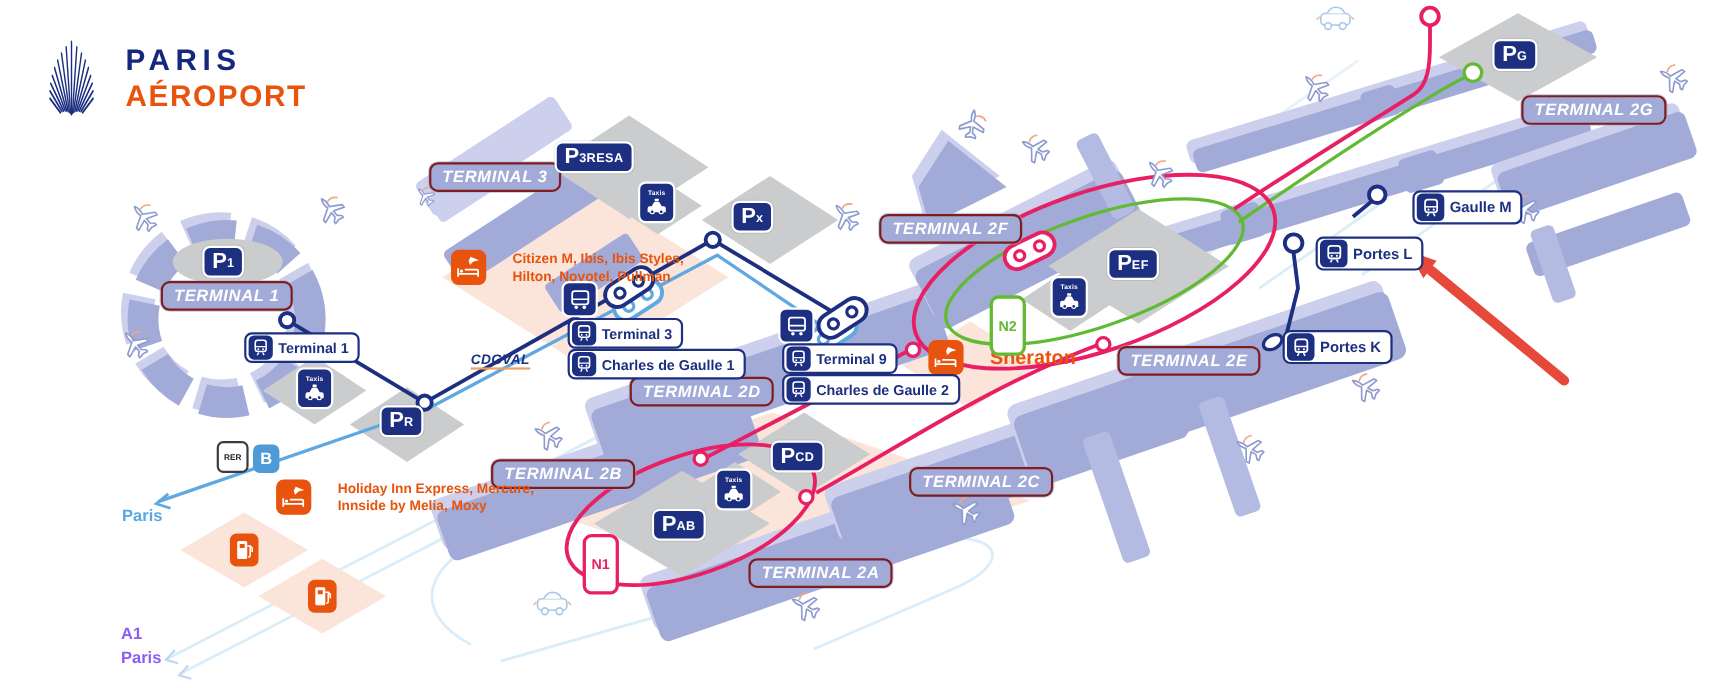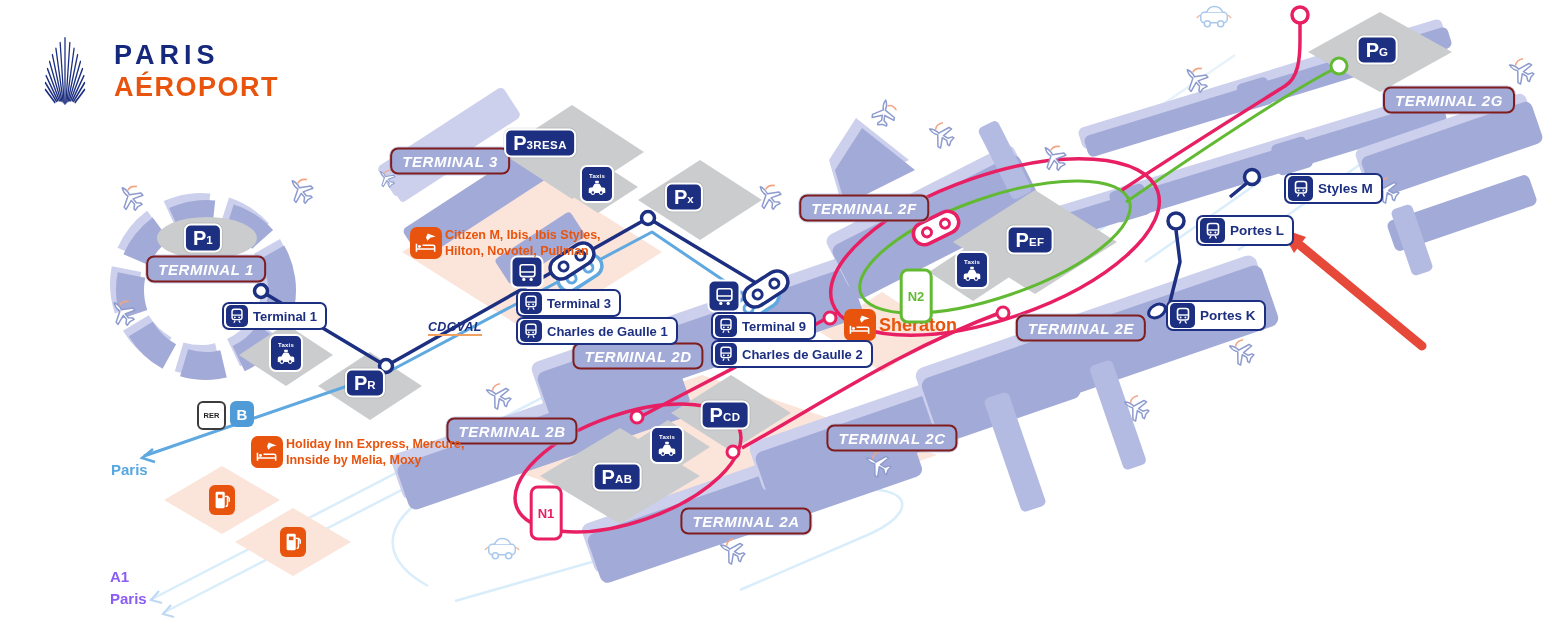--- a/index.html
+++ b/index.html
@@ -34,34 +34,34 @@
            align-items:center;justify-content:center;z-index:4}
   .taxiicon{position:absolute;transform:translate(-50%,-50%);width:30px;height:34px;
             background:#1d2f80;border:2px solid #fff;border-radius:7px;display:flex;
             flex-direction:column;align-items:center;justify-content:center;gap:1px;z-index:4}
   .taxiicon .tl{font-size:6px;font-weight:bold;color:#fff;line-height:1;letter-spacing:.2px}
   .fuelicon{position:absolute;transform:translate(-50%,-50%);width:26px;height:30px;
             background:#e8540e;border-radius:6px;display:flex;align-items:center;
             justify-content:center;z-index:4}
 
   
-  .hotel{position:absolute;display:flex;gap:3px;align-items:flex-start;z-index:4}
+  .hotel{position:absolute;display:flex;gap:24px;align-items:flex-start;z-index:4}
   .hicon{width:32px;height:32px;background:#e8540e;border-radius:7px;flex:none;
          display:flex;align-items:center;justify-content:center}
   .htxt{font-weight:bold;font-size:12.5px;color:#e8540e;line-height:1.3;white-space:nowrap}
   .hotel.single .htxt{line-height:32px;font-size:18px}
 
   
   .nbadge{position:absolute;transform:translate(-50%,-50%);background:#fff;border:3px solid;
           border-radius:8px;font-weight:bold;font-size:13px;padding:18px 5px;line-height:1;z-index:4}
   .nbadge.n1{color:#e81f63;border-color:#e81f63}
   .nbadge.n2{color:#62ba33;border-color:#62ba33}
 
   
-  .rer{position:absolute;display:flex;gap:4px;align-items:flex-start;z-index:4}
+  .rer{position:absolute;display:flex;gap:4px;align-items:flex-end;z-index:4}
   .rerbox{width:25px;height:25px;background:#fff;border:2.5px solid #3c3c3e;border-radius:6px;
           color:#222;font-size:7.5px;font-weight:bold;display:flex;align-items:center;justify-content:center}
   .bbox{width:24px;height:26px;background:#4f9bd8;border-radius:6px;color:#fff;font-weight:bold;
         font-size:15px;display:flex;align-items:center;justify-content:center}
 
   .parislbl{position:absolute;color:#57a7e2;font-weight:bold;font-size:15px;z-index:4}
   .a1lbl{position:absolute;color:#8b5cf6;font-weight:bold;font-size:15px;line-height:1.45;z-index:4}
   .cdgval{position:absolute;color:#1d2f80;font-weight:bold;font-style:italic;font-size:12.5px;
           letter-spacing:.3px;z-index:4;border-bottom:2px solid #f0a061}
 
@@ -483,21 +483,21 @@
 <div class="station big" style="left:1284px;top:173px">
       <span class="ticon">
         <svg width="20" height="20" viewBox="0 0 20 20">
           <rect x="4.5" y="2.5" width="11" height="11.5" rx="2.5" fill="none" stroke="#fff" stroke-width="1.6"></rect>
           <line x1="4.5" y1="9" x2="15.5" y2="9" stroke="#fff" stroke-width="1.4"></line>
           <circle cx="7.6" cy="11.6" r="1" fill="#fff"></circle>
           <circle cx="12.4" cy="11.6" r="1" fill="#fff"></circle>
           <path d="M6.5,17.5 L8,15 M13.5,17.5 L12,15" stroke="#fff" stroke-width="1.4"></path>
         </svg>
       </span>
-      <span>Styles M</span>
+      <span>Gaulle M</span>
     </div>
 <div class="station big" style="left:1196px;top:215px">
       <span class="ticon">
         <svg width="20" height="20" viewBox="0 0 20 20">
           <rect x="4.5" y="2.5" width="11" height="11.5" rx="2.5" fill="none" stroke="#fff" stroke-width="1.6"></rect>
           <line x1="4.5" y1="9" x2="15.5" y2="9" stroke="#fff" stroke-width="1.4"></line>
           <circle cx="7.6" cy="11.6" r="1" fill="#fff"></circle>
           <circle cx="12.4" cy="11.6" r="1" fill="#fff"></circle>
           <path d="M6.5,17.5 L8,15 M13.5,17.5 L12,15" stroke="#fff" stroke-width="1.4"></path>
         </svg>

